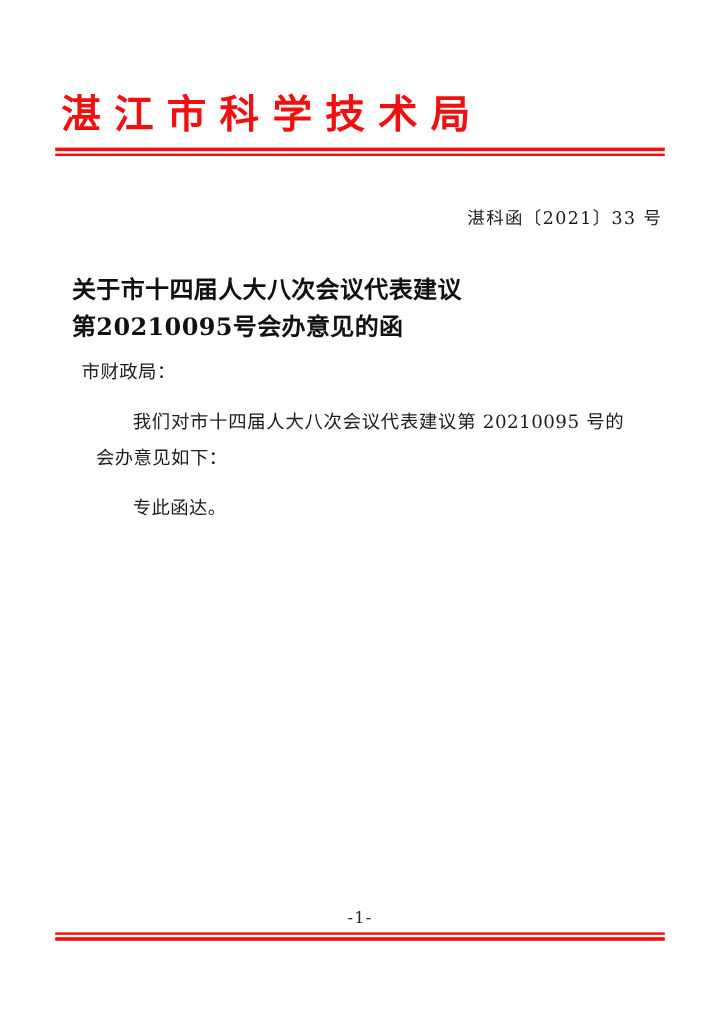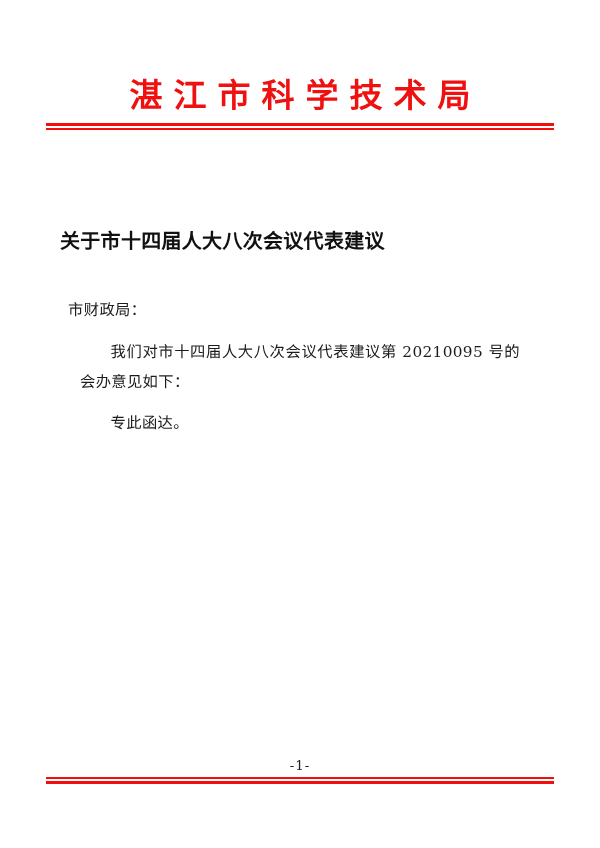--- a/index.html
+++ b/index.html
@@ -25,21 +25,21 @@
     height: 848px;
     background: #ffffff;
   }
 
   
   .letterhead {
     position: absolute;
     left: 40px;
     top: 74px;
     width: 520px;
-    text-align: center;
+    text-align: left;
   }
   .letterhead-title {
     font-family: "DejaVu Serif", "Liberation Serif", serif;
     font-weight: bold;
     font-size: 33px;
     line-height: 44px;
     color: #ef1010;
     letter-spacing: 11px;
     text-indent: 11px;
     white-space: nowrap;
@@ -136,23 +136,25 @@
   <div class="letterhead">
     <div class="letterhead-title">湛江市科学技术局</div>
   </div>
 
   <div class="rule-group top">
     <div class="rule-thick"></div>
     <div class="rule-gap"></div>
     <div class="rule-thin"></div>
   </div>
 
+  <div class="doc-number">湛科函〔2021〕33 号</div>
 
   <div class="subject">
     <span class="sline">关于市十四届人大八次会议代表建议</span>
+    <span class="sline">第20210095号会办意见的函</span>
   </div>
 
   <div class="body-block">
     <p class="salutation">市财政局：</p>
     <p class="para">我们对市十四届人大八次会议代表建议第 20210095 号的会办意见如下：</p>
     <p class="para closing">专此函达。</p>
   </div>
 
   <div class="page-number">-1-</div>
 

